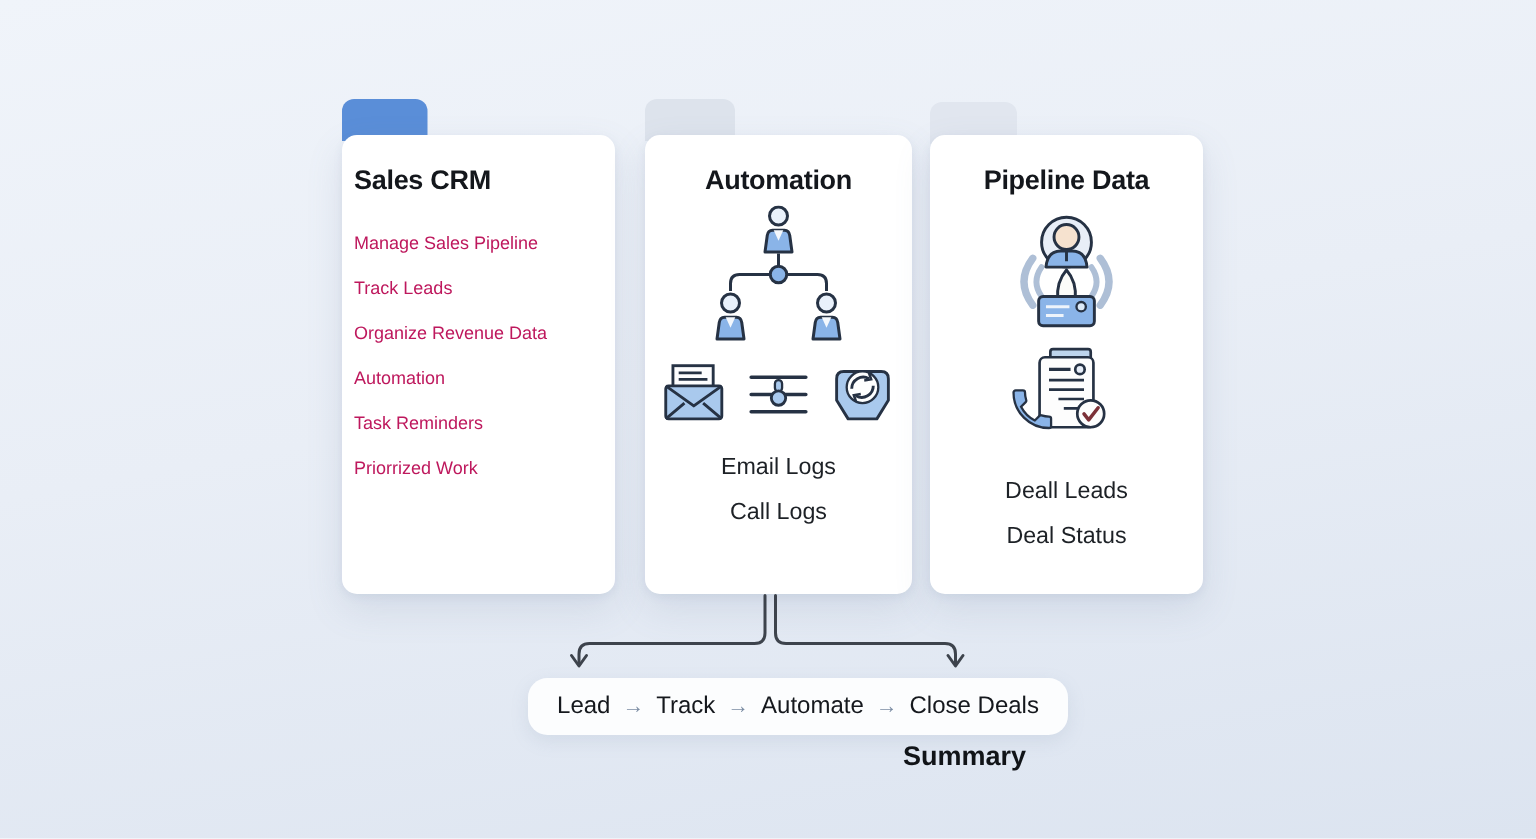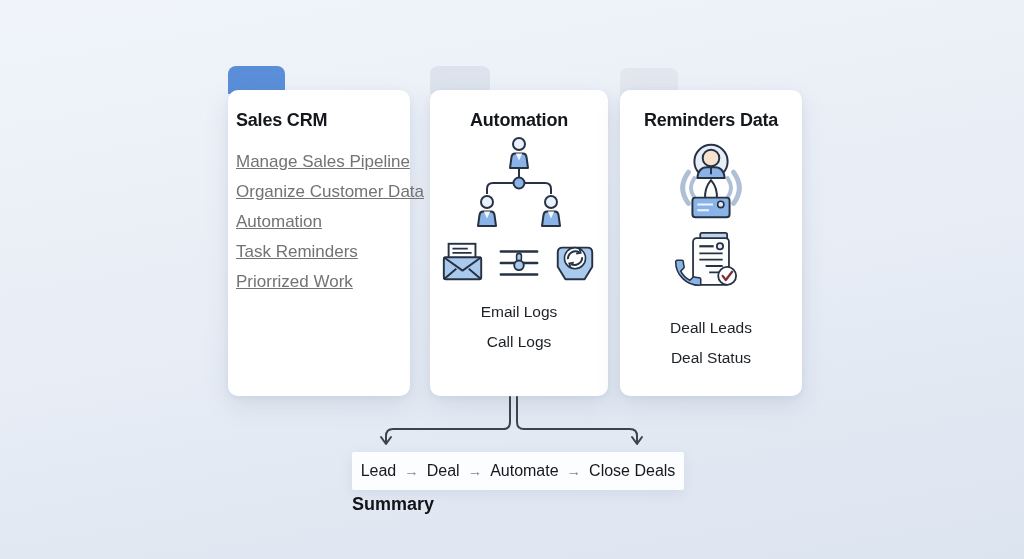--- a/index.html
+++ b/index.html
@@ -18,52 +18,53 @@
     box-sizing:border-box;
   }
   .card1{left:228px;width:182px;padding:20px 0 0 8px;}
   .card2{left:430px;width:178px;}
   .card3{left:620px;width:182px;}
   .card-title{font-size:18px;font-weight:700;letter-spacing:-.2px;color:#14171c;}
   .card1 .card-title{text-align:left;}
   .centered{display:flex;flex-direction:column;align-items:center;}
   .centered .card-title{margin-top:20px;text-align:center;}
   .feature-list{margin-top:16px;}
-  .feature-item{font-size:17px;line-height:30px;color:#737373;white-space:nowrap;text-decoration:underline;}
+  .feature-item{font-size:12px;line-height:30px;color:#be185d;white-space:nowrap;}
   .icon-row{display:flex;align-items:center;gap:10px;margin-top:10px;}
   .log-labels{margin-top:12px;text-align:center;}
   .log-label{font-size:15.5px;line-height:30px;color:#1d2126;}
   .org-svg{margin-top:6px;}
   .connector{position:absolute;left:370px;top:396px;}
   .flow-bar{
-    position:absolute;left:352px;top:452px;width:332px;height:38px;background:#fcfdfe;
-    border-radius:2px;box-shadow:0 4px 12px rgba(120,140,170,.15);
+    position:absolute;left:352px;top:452px;width:360px;height:38px;background:#fcfdfe;
+    border-radius:13px;box-shadow:0 4px 12px rgba(120,140,170,.15);
     display:flex;align-items:center;justify-content:center;gap:8px;
     font-size:16px;color:#15181d;white-space:nowrap;
   }
   .flow-sep{color:#7b8ca3;font-size:14.5px;}
   .summary-label{
-    position:absolute;left:352px;top:494px;width:332px;text-align:left;
+    position:absolute;left:352px;top:494px;width:332px;text-align:right;
     font-size:18px;font-weight:700;color:#111418;
   }
 </style>
 </head>
 <body>
 
 <div class="stage">
 
   <div class="tab tab-blue"></div>
   <div class="tab tab-muted2"></div>
   <div class="tab tab-muted3"></div>
 
   <div class="card card1">
     <div class="card-title">Sales CRM</div>
     <div class="feature-list">
       <div class="feature-item">Manage Sales Pipeline</div>
-      <div class="feature-item">Organize Customer Data</div>
+      <div class="feature-item">Track Leads</div>
+      <div class="feature-item">Organize Revenue Data</div>
       <div class="feature-item">Automation</div>
       <div class="feature-item">Task Reminders</div>
       <div class="feature-item">Priorrized Work</div>
     </div>
   </div>
 
   <div class="card card2 centered">
     <div class="card-title">Automation</div>
 
     <svg class="org-svg" width="104" height="92" viewBox="0 0 104 92">
@@ -107,21 +108,21 @@
       </svg>
     </div>
 
     <div class="log-labels">
       <div class="log-label">Email Logs</div>
       <div class="log-label">Call Logs</div>
     </div>
   </div>
 
   <div class="card card3 centered">
-    <div class="card-title">Reminders Data</div>
+    <div class="card-title">Pipeline Data</div>
 
     <svg style="margin-top:6px" width="92" height="88" viewBox="0 0 92 90">
       <path d="M23,36 Q11,52 23,68" stroke="#aebfd6" stroke-width="5" fill="none" stroke-linecap="round"></path>
       <path d="M29,42 Q22,52 29,62" stroke="#aebfd6" stroke-width="4" fill="none" stroke-linecap="round"></path>
       <path d="M69,36 Q81,52 69,68" stroke="#aebfd6" stroke-width="5" fill="none" stroke-linecap="round"></path>
       <path d="M63,42 Q70,52 63,62" stroke="#aebfd6" stroke-width="4" fill="none" stroke-linecap="round"></path>
       <circle cx="46" cy="25" r="17" fill="#e8eef7" stroke="#263244" stroke-width="2"></circle>
       <circle cx="46" cy="21.5" r="8.5" fill="#f6e2cf" stroke="#263244" stroke-width="2"></circle>
       <path d="M32,42 Q33,31 42,31 H50 Q59,31 60,42 Z" fill="#8ab4e8" stroke="#263244" stroke-width="2" stroke-linejoin="round"></path>
       <path d="M46,31 V38" stroke="#263244" stroke-width="2"></path>
@@ -155,21 +156,21 @@
       <path d="M140,1 V26 Q140,33 133,33 H23 Q16,33 16,40 V46"></path>
       <path d="M11,41 L16,48 L21,41"></path>
       <path d="M147,1 V26 Q147,33 154,33 H260 Q267,33 267,40 V46"></path>
       <path d="M262,41 L267,48 L272,41"></path>
     </g>
   </svg>
 
   <div class="flow-bar">
     <span>Lead</span>
     <span class="flow-sep">→</span>
-    <span>Deal</span>
+    <span>Track</span>
     <span class="flow-sep">→</span>
     <span>Automate</span>
     <span class="flow-sep">→</span>
     <span>Close Deals</span>
   </div>
 
   <div class="summary-label">Summary</div>
 
 </div>
 

